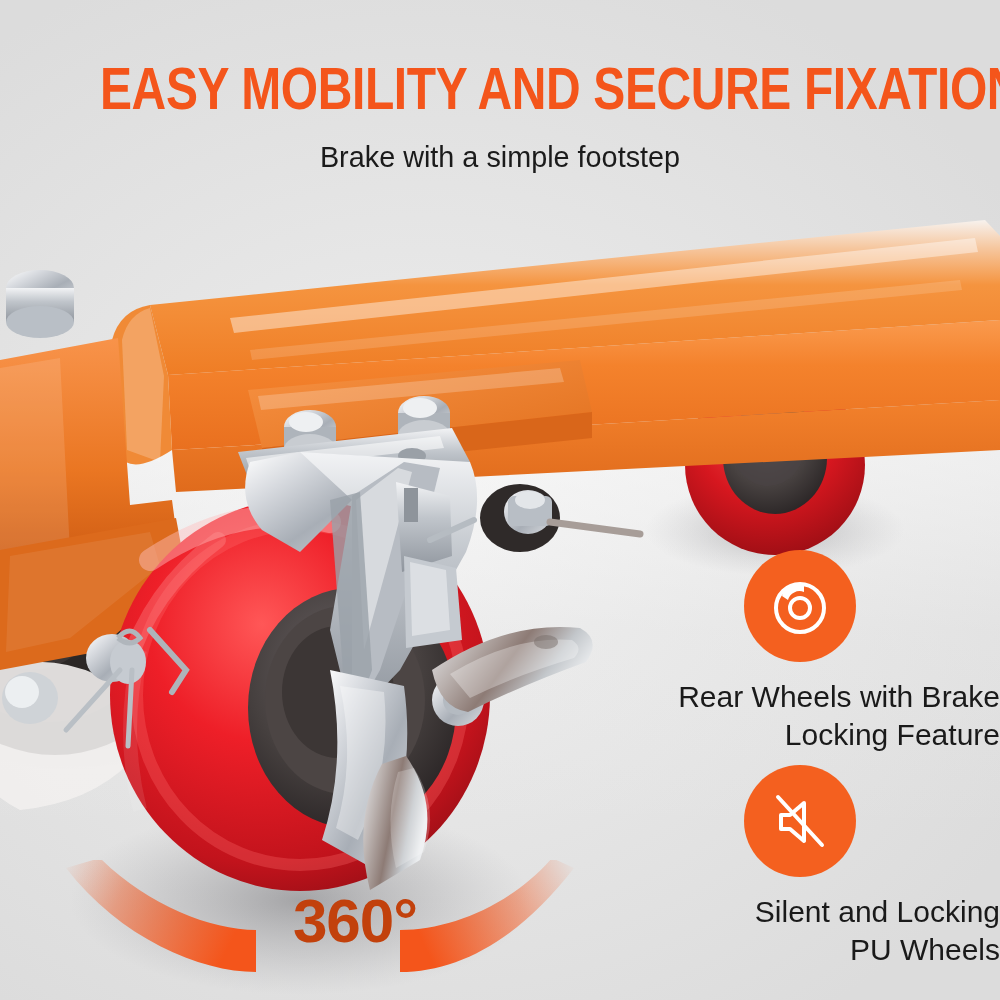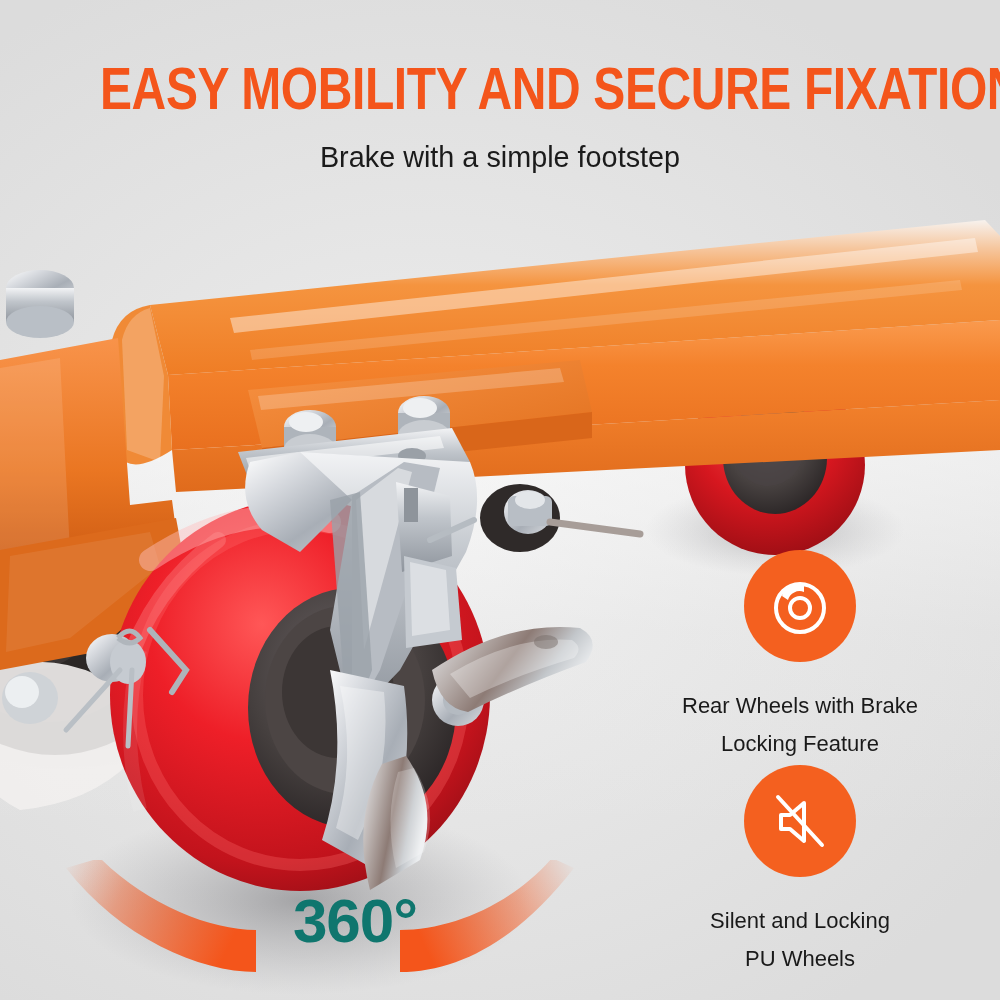--- a/index.html
+++ b/index.html
@@ -73,21 +73,21 @@
     width: 520px;
     height: 130px;
   }
   .badge360 svg { position:absolute; inset:0; width:100%; height:100%; }
   .badge360-text {
     position: absolute;
     left: 200px;
     top: 28px;
     width: 190px;
     text-align: center;
-    color: #0f766e;
+    color: #c2410c;
     font-size: 62px;
     line-height: 66px;
     font-weight: 700;
     letter-spacing: -1px;
   }
 
   
   .feature {
     position: absolute;
     width: 400px;
@@ -97,26 +97,27 @@
     width: 112px; height: 112px;
     border-radius: 50%;
     background: #F4601F;
     margin: 0 auto;
     display: flex;
     align-items: center;
     justify-content: center;
   }
   .feature-icon svg { display:block; }
   .feature-label {
-    margin-top: 25px;
+    margin-top: 16px;
     color: #1a1a1a;
-    font-size: 22px;
+    font-size: 30px;
     line-height: 38px;
     font-weight: 400;
     white-space: pre-line;
+    text-align: right;
   }
   #feature-brake { left: 600px; top: 550px; }
   #feature-silent { left: 600px; top: 765px; }
 </style>
 </head>
 <body>
 
 <div id="canvas">
 
   <div class="bg-base"></div>

